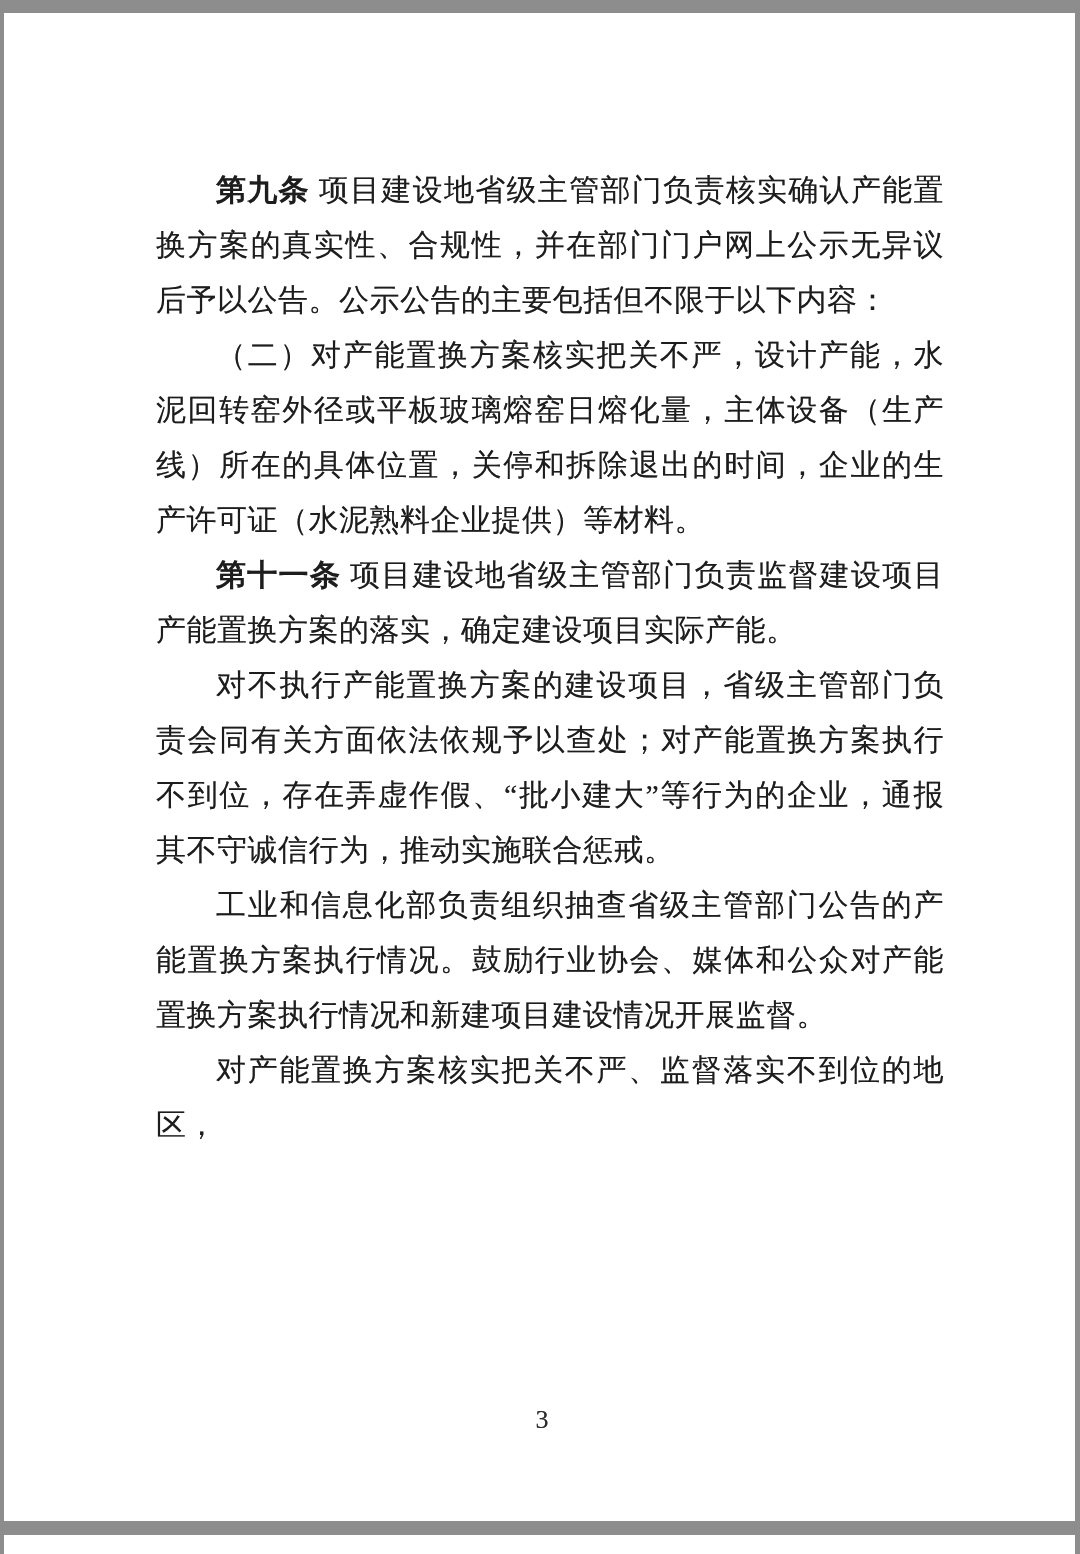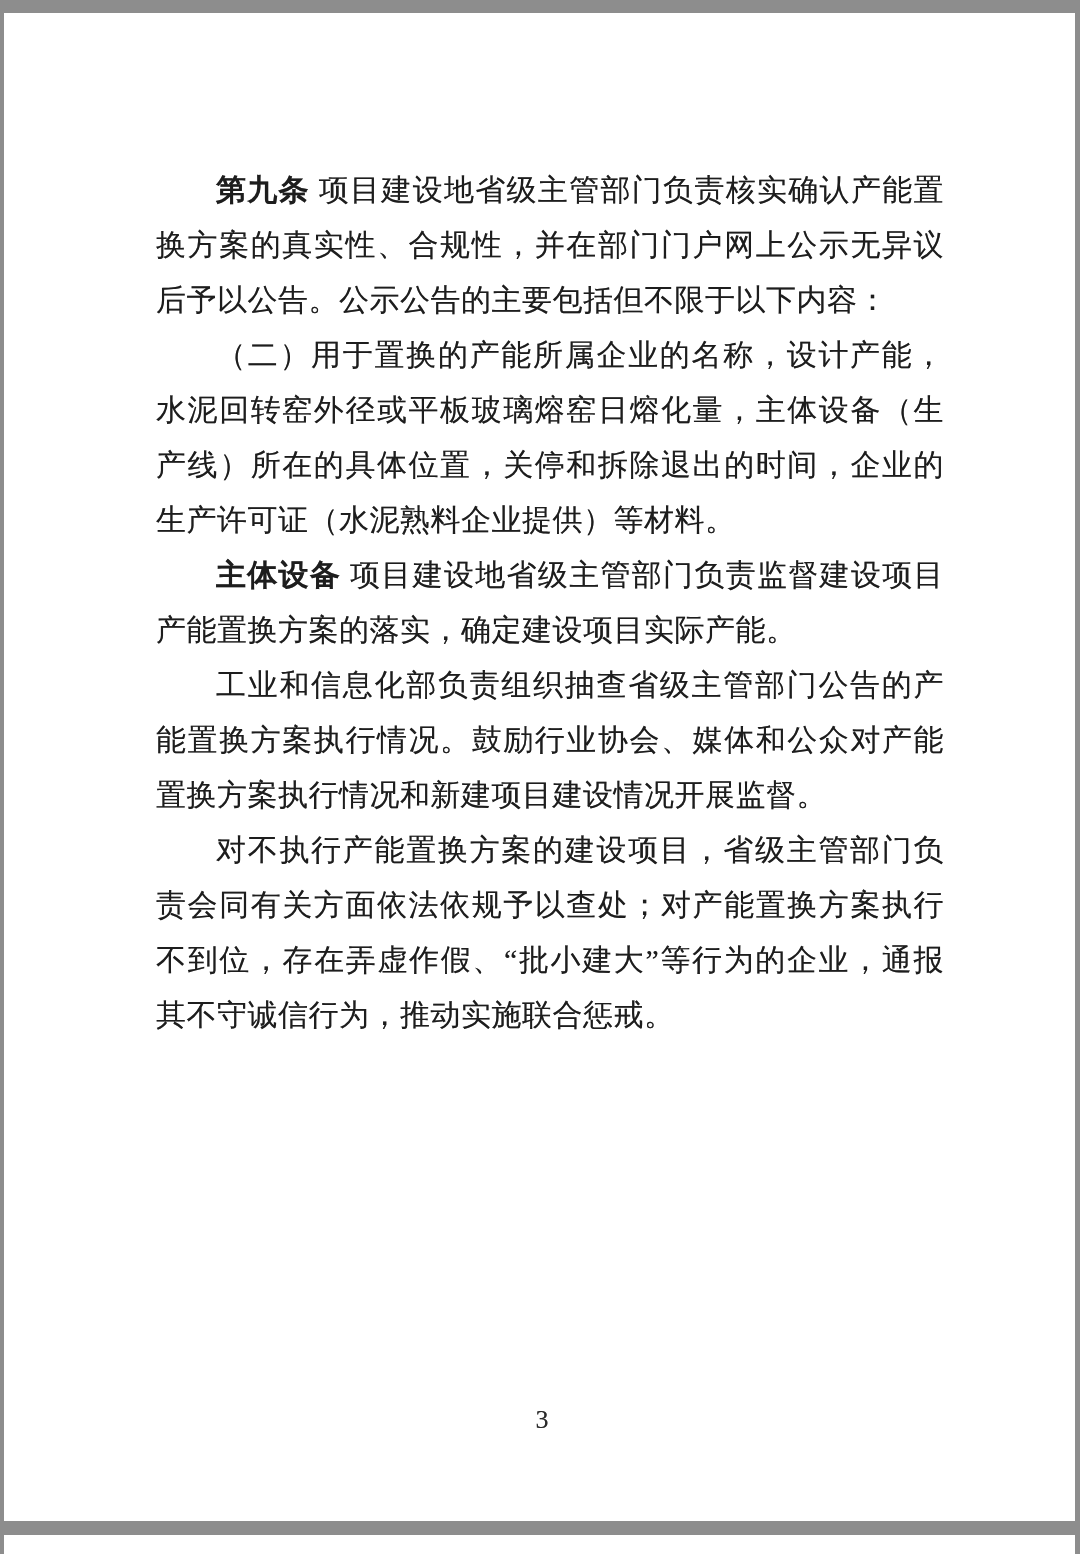--- a/index.html
+++ b/index.html
@@ -57,20 +57,21 @@
 <body>
 
 <div>
   <div class="band band-top"></div>
   <div class="band band-left"></div>
   <div class="band band-right"></div>
   <div class="band band-bottom"></div>
 
   <div class="content" id="content">
       <p class="para"><b>第九条</b> <span>项目建设地省级主管部门负责核实确认产能置换方案的真实性、合规性，并在部门门户网上公示无异议后予以公告。公示公告的主要包括但不限于以下内容：</span></p>
-      <p class="para"><span>（二）用于置换的产能所属企业的名称，设计产能，水泥回转窑外径或平板玻璃熔窑日熔化量，主体设备（生产线）所在的具体位置，关停和拆除退出的时间，企业的生产许可证（水泥熟料企业提供）等材料。</span></p>
-      <p class="para"><b>主体设备</b> <span>项目建设地省级主管部门负责监督建设项目产能置换方案的落实，确定建设项目实际产能。</span></p>
+      <p class="para"><span>（二）对产能置换方案核实把关不严，设计产能，水泥回转窑外径或平板玻璃熔窑日熔化量，主体设备（生产线）所在的具体位置，关停和拆除退出的时间，企业的生产许可证（水泥熟料企业提供）等材料。</span></p>
+      <p class="para"><b>第十一条</b> <span>项目建设地省级主管部门负责监督建设项目产能置换方案的落实，确定建设项目实际产能。</span></p>
+      <p class="para"><span>对不执行产能置换方案的建设项目，省级主管部门负责会同有关方面依法依规予以查处；对产能置换方案执行不到位，存在弄虚作假、“批小建大”等行为的企业，通报其不守诚信行为，推动实施联合惩戒。</span></p>
       <p class="para"><span>工业和信息化部负责组织抽查省级主管部门公告的产能置换方案执行情况。鼓励行业协会、媒体和公众对产能置换方案执行情况和新建项目建设情况开展监督。</span></p>
-      <p class="para"><span>对不执行产能置换方案的建设项目，省级主管部门负责会同有关方面依法依规予以查处；对产能置换方案执行不到位，存在弄虚作假、“批小建大”等行为的企业，通报其不守诚信行为，推动实施联合惩戒。</span></p>
+      <p class="para"><span>对产能置换方案核实把关不严、监督落实不到位的地区，</span></p>
     </div>
 
   <div class="page-number">3</div>
 </div>
 
 </body></html>

